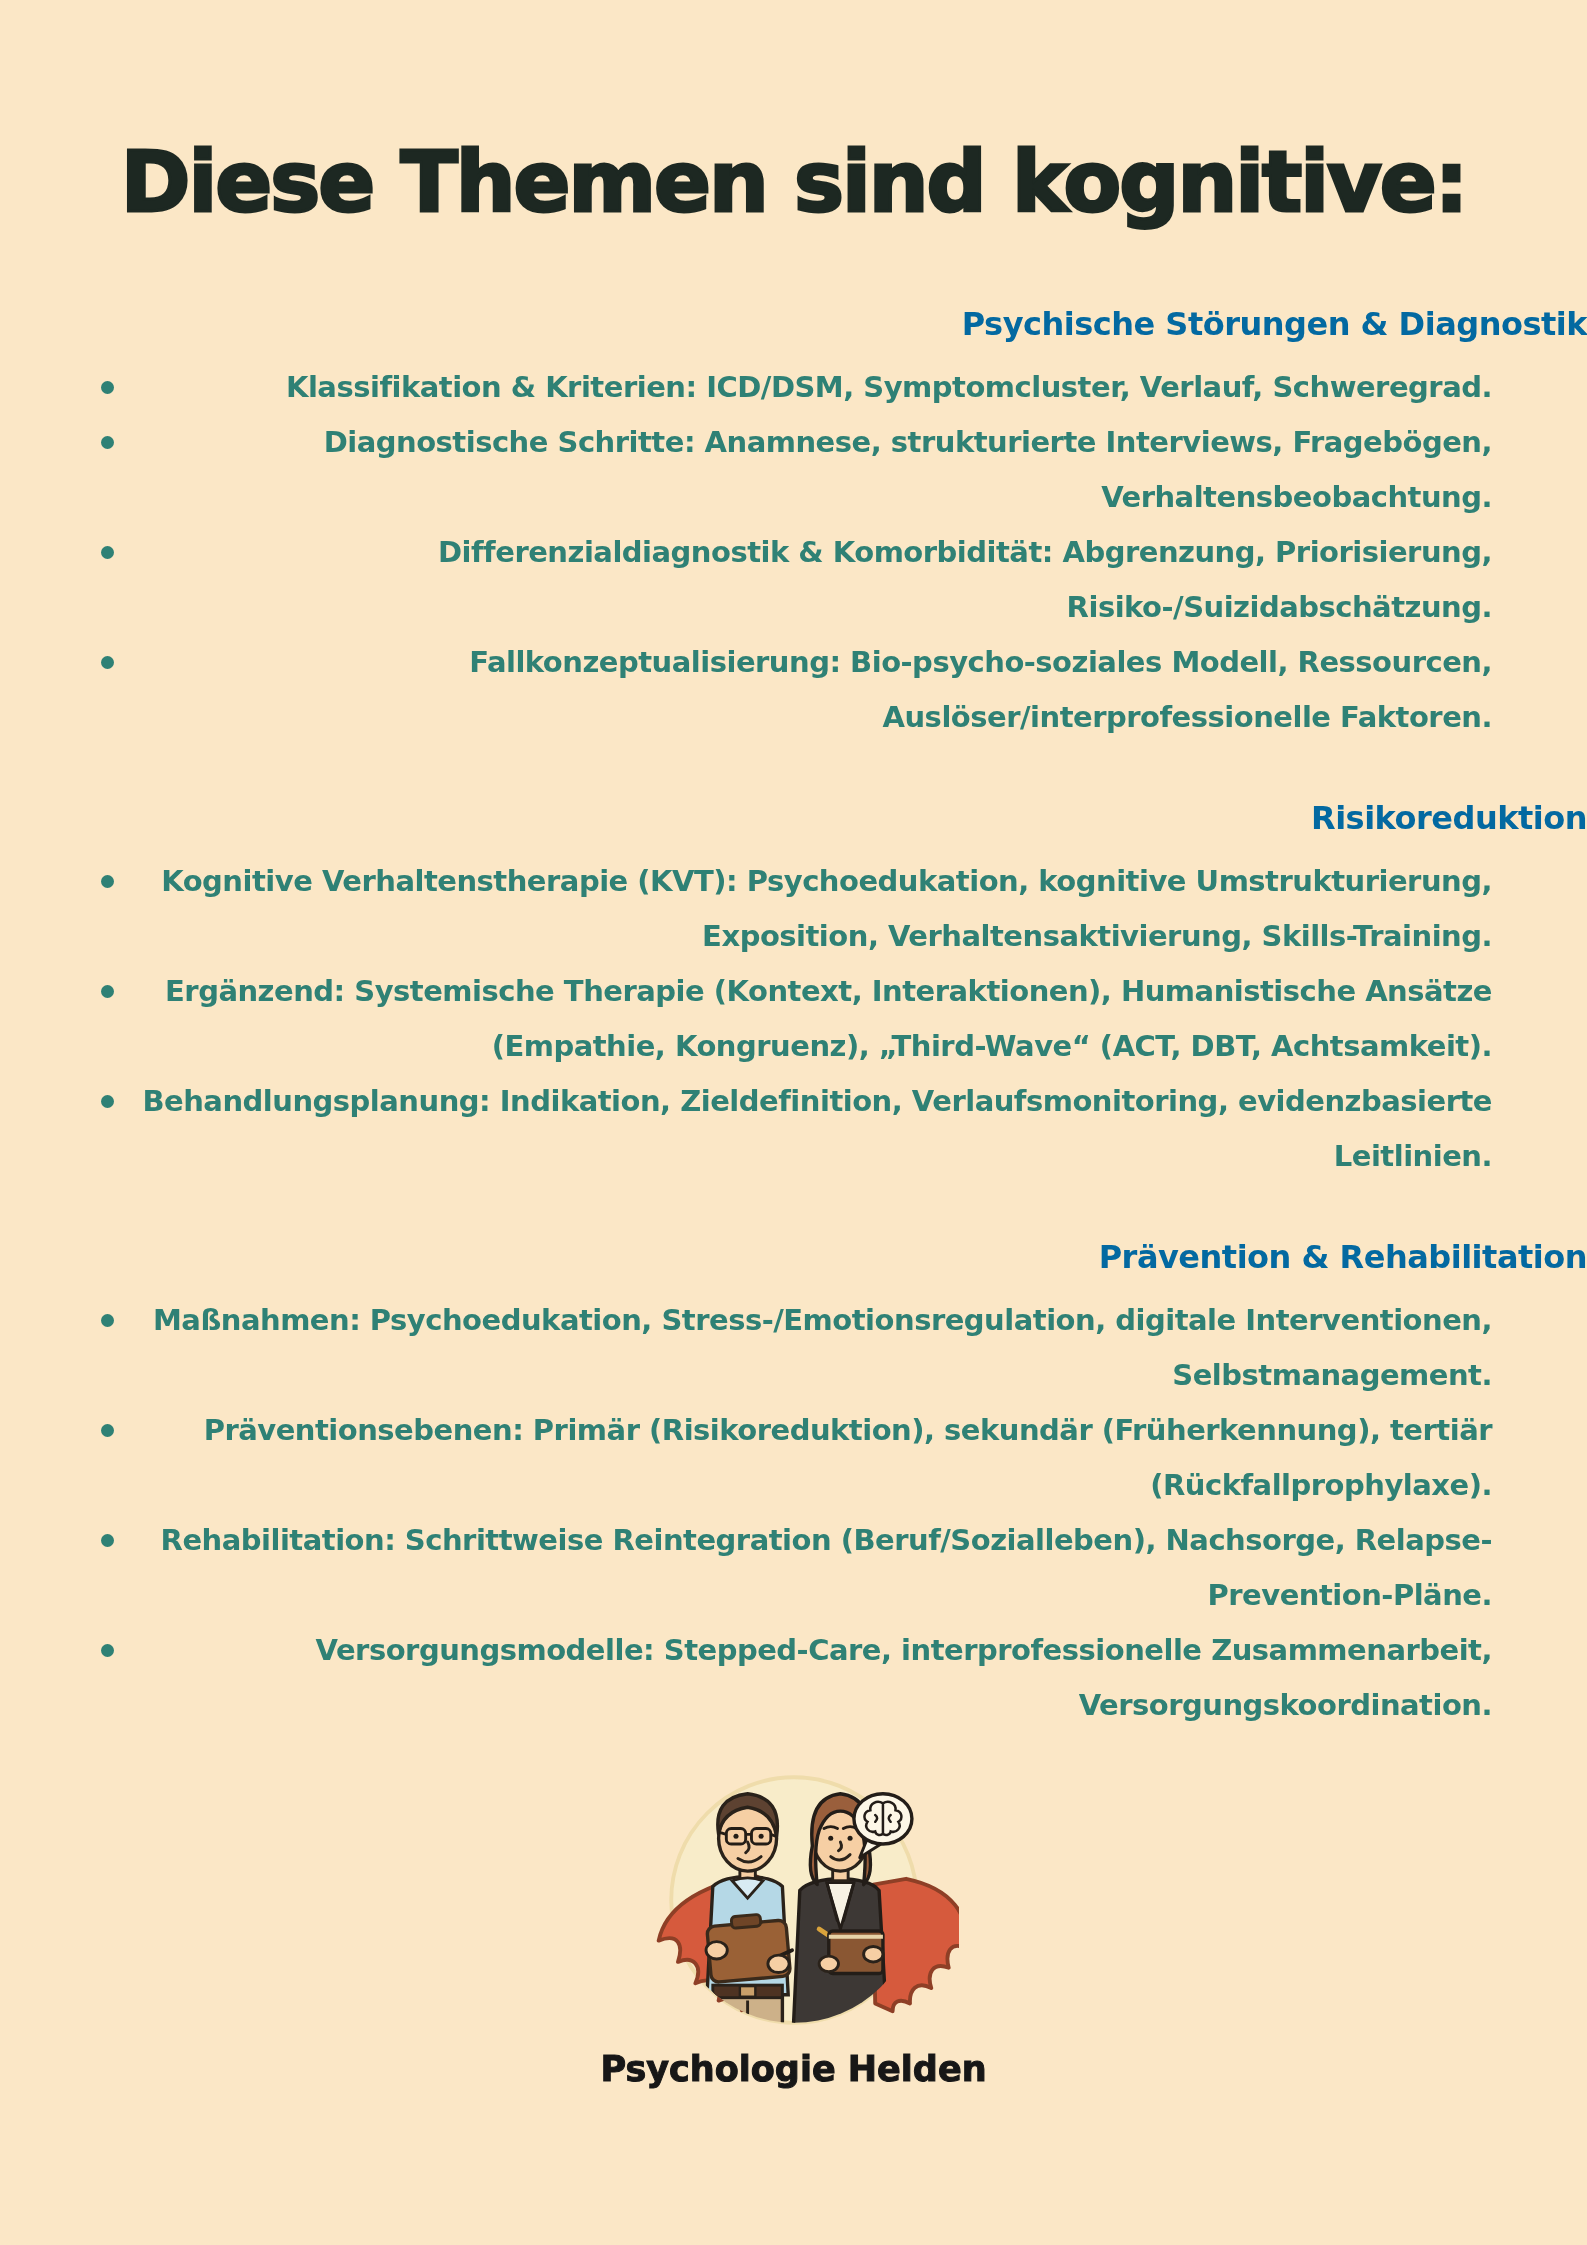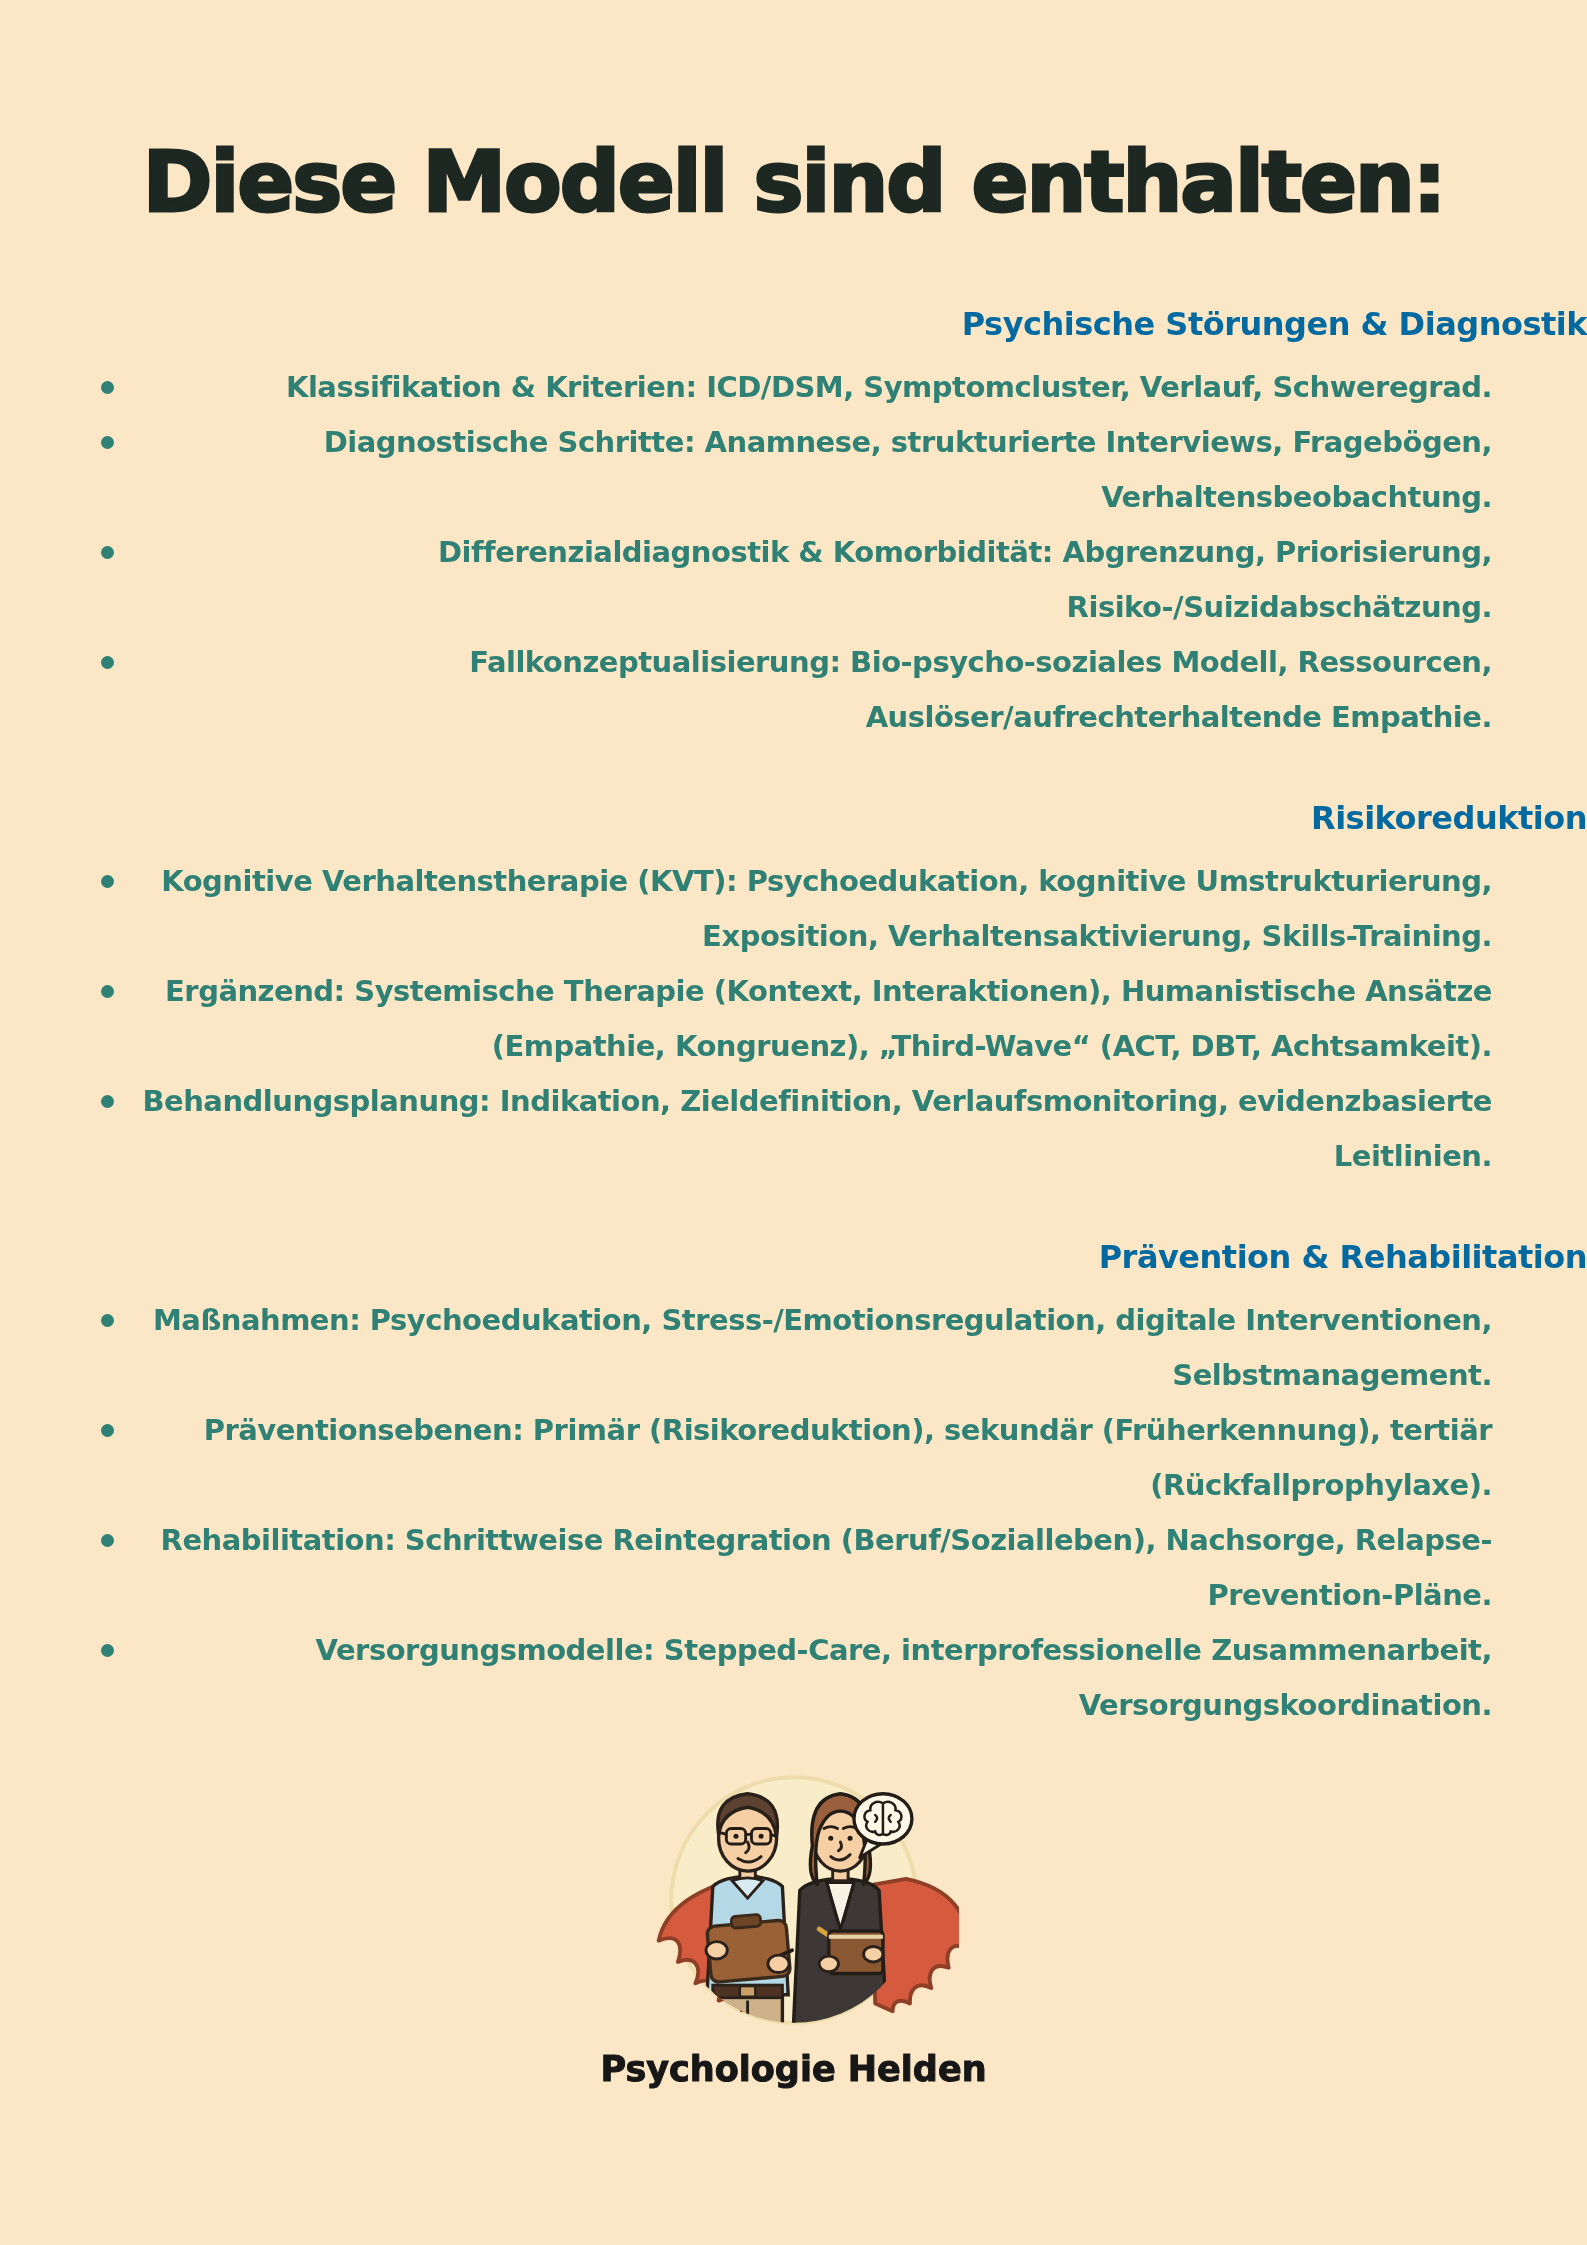--- a/index.html
+++ b/index.html
@@ -53,29 +53,29 @@
     color:#171717;
     -webkit-text-stroke:1px #171717;
     letter-spacing:0;
   }
 </style>
 </head>
 <body>
 
 <div class="page">
 
-  <h1 class="title">Diese Modell sind enthalten:</h1>
+  <h1 class="title">Diese Themen sind kognitive:</h1>
 
   <section class="section">
     <h2 class="sec-h">Psychische Störungen &amp; Diagnostik</h2>
     <ul class="bullets">
       <li class="bullet"><span class="dot"></span><span>Klassifikation &amp; Kriterien: ICD/DSM, Symptomcluster, Verlauf, Schweregrad.</span></li>
       <li class="bullet"><span class="dot"></span><span>Diagnostische Schritte: Anamnese, strukturierte Interviews, Fragebögen, Verhaltensbeobachtung.</span></li>
       <li class="bullet"><span class="dot"></span><span>Differenzialdiagnostik &amp; Komorbidität: Abgrenzung, Priorisierung, Risiko-/Suizidabschätzung.</span></li>
-      <li class="bullet"><span class="dot"></span><span>Fallkonzeptualisierung: Bio-psycho-soziales Modell, Ressourcen, Auslöser/aufrechterhaltende Empathie.</span></li>
+      <li class="bullet"><span class="dot"></span><span>Fallkonzeptualisierung: Bio-psycho-soziales Modell, Ressourcen, Auslöser/interprofessionelle Faktoren.</span></li>
     </ul>
   </section>
 
   <section class="section">
     <h2 class="sec-h">Risikoreduktion</h2>
     <ul class="bullets">
       <li class="bullet"><span class="dot"></span><span>Kognitive Verhaltenstherapie (KVT): Psychoedukation, kognitive Umstrukturierung, Exposition, Verhaltensaktivierung, Skills-Training.</span></li>
       <li class="bullet"><span class="dot"></span><span>Ergänzend: Systemische Therapie (Kontext, Interaktionen), Humanistische Ansätze (Empathie, Kongruenz), „Third-Wave“ (ACT, DBT, Achtsamkeit).</span></li>
       <li class="bullet"><span class="dot"></span><span>Behandlungsplanung: Indikation, Zieldefinition, Verlaufsmonitoring, evidenzbasierte Leitlinien.</span></li>
     </ul>

